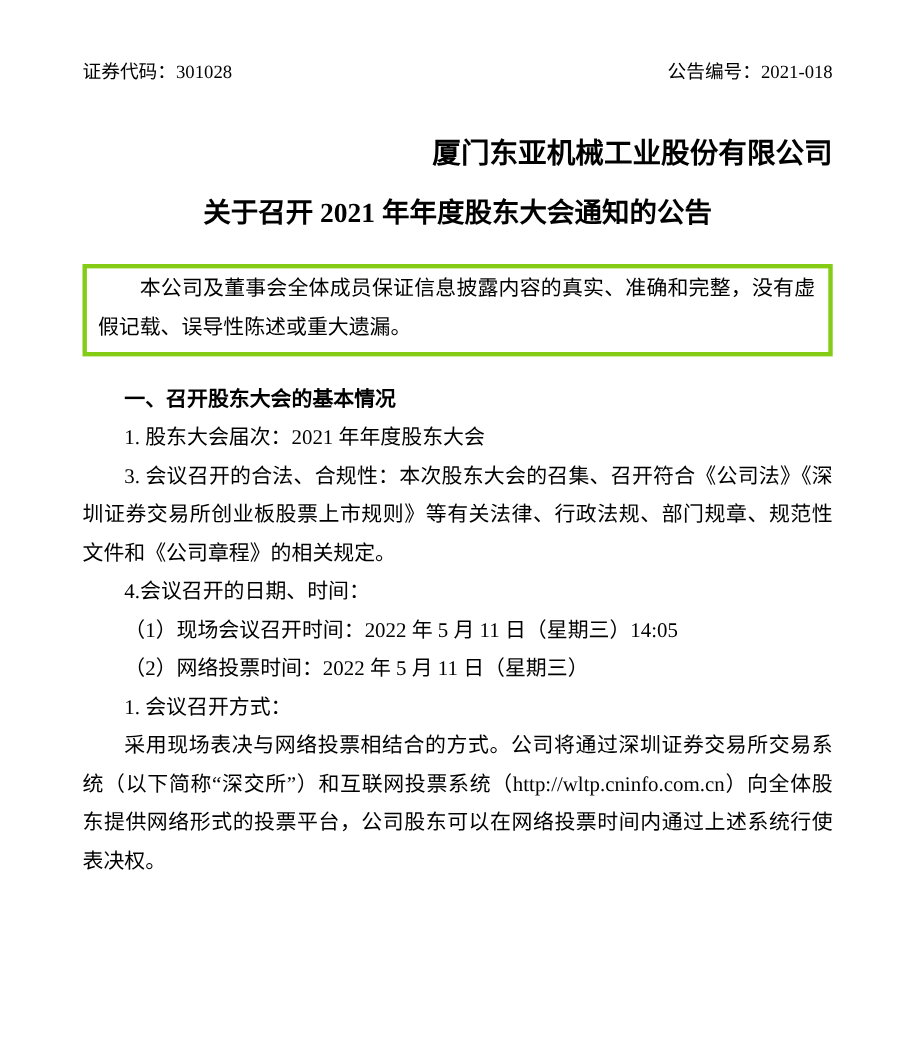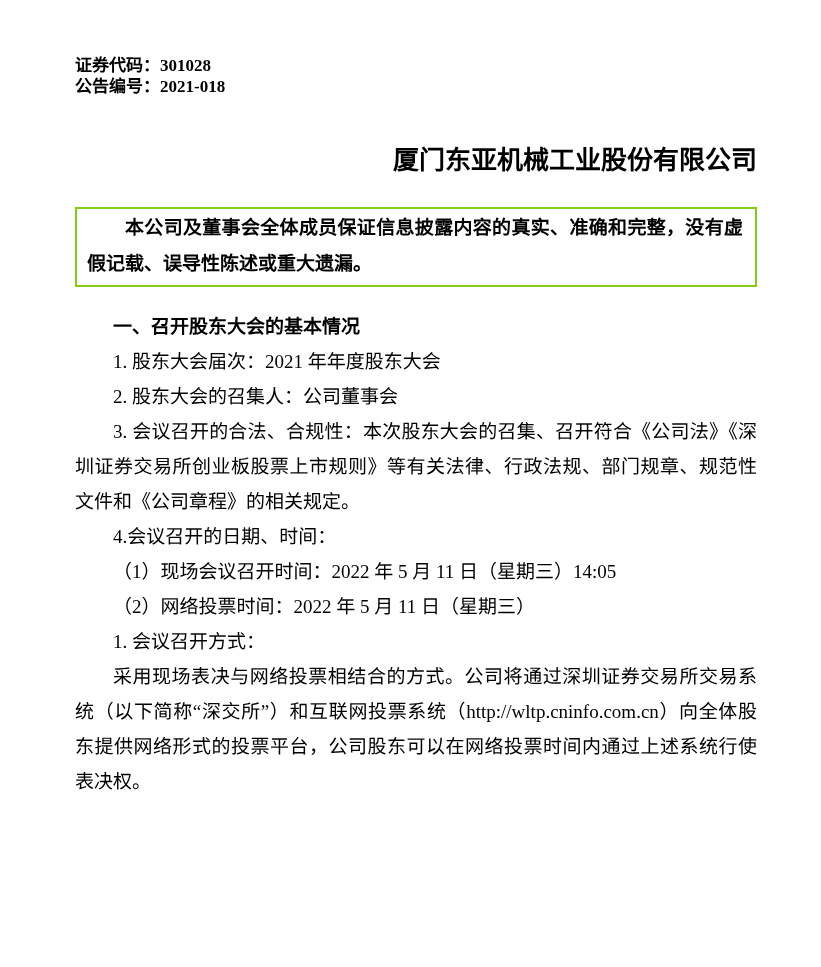--- a/index.html
+++ b/index.html
@@ -15,47 +15,45 @@
   }
   .content {
     padding: 55px 64px 0 75px;
     width: 821px;
   }
   .header-row {
     display: flex;
     justify-content: space-between;
     align-items: baseline;
     font-size: 17px;
-    font-weight: bold;
+    font-weight: normal;
     line-height: 21px;
     white-space: nowrap;
-    flex-direction: column;
   }
   .doc-title {
     margin-top: 46px;
     text-align: right;
     font-size: 26px;
     font-weight: bold;
     line-height: 36px;
   }
   .doc-subtitle {
     margin-top: 20px;
     text-align: center;
     font-size: 25px;
     font-weight: bold;
     line-height: 34px;
   }
   .disclaimer-box {
     margin-top: 28px;
-    border: 2px solid #84cc16;
+    border: 4px solid #84cc16;
     padding: 1px 12px 3px 10px;
     font-size: 19px;
     line-height: 36px;
     text-align: justify;
-    font-weight: bold;
   }
   .disclaimer-box p { text-indent: 2em; }
   .doc-body {
     margin-top: 22px;
     font-size: 19px;
     line-height: 35px;
     text-align: justify;
   }
   .doc-body p { text-indent: 2em; }
   .section-heading { font-weight: bold; }
@@ -65,29 +63,29 @@
 
 <div class="page">
   <div class="content">
 
     <div class="header-row">
       <span>证券代码：301028</span>
       <span>公告编号：2021-018</span>
     </div>
 
     <div class="doc-title">厦门东亚机械工业股份有限公司</div>
+    <div class="doc-subtitle">关于召开 2021 年年度股东大会通知的公告</div>
 
     <div class="disclaimer-box">
       <p>本公司及董事会全体成员保证信息披露内容的真实、准确和完整，没有虚假记载、误导性陈述或重大遗漏。</p>
     </div>
 
     <div class="doc-body">
       <p class="section-heading">一、召开股东大会的基本情况</p>
       <p>1. 股东大会届次：2021 年年度股东大会</p>
-      <p>2. 股东大会的召集人：公司董事会</p>
       <p>3. 会议召开的合法、合规性：本次股东大会的召集、召开符合《公司法》《深圳证券交易所创业板股票上市规则》等有关法律、行政法规、部门规章、规范性文件和《公司章程》的相关规定。</p>
       <p>4.会议召开的日期、时间：</p>
       <p>（1）现场会议召开时间：2022 年 5 月 11 日（星期三）14:05</p>
       <p>（2）网络投票时间：2022 年 5 月 11 日（星期三）</p>
       <p>1. 会议召开方式：</p>
       <p>采用现场表决与网络投票相结合的方式。公司将通过深圳证券交易所交易系统（以下简称“深交所”）和互联网投票系统（http://wltp.cninfo.com.cn）向全体股东提供网络形式的投票平台，公司股东可以在网络投票时间内通过上述系统行使表决权。</p>
     </div>
 
   </div>
 </div>

